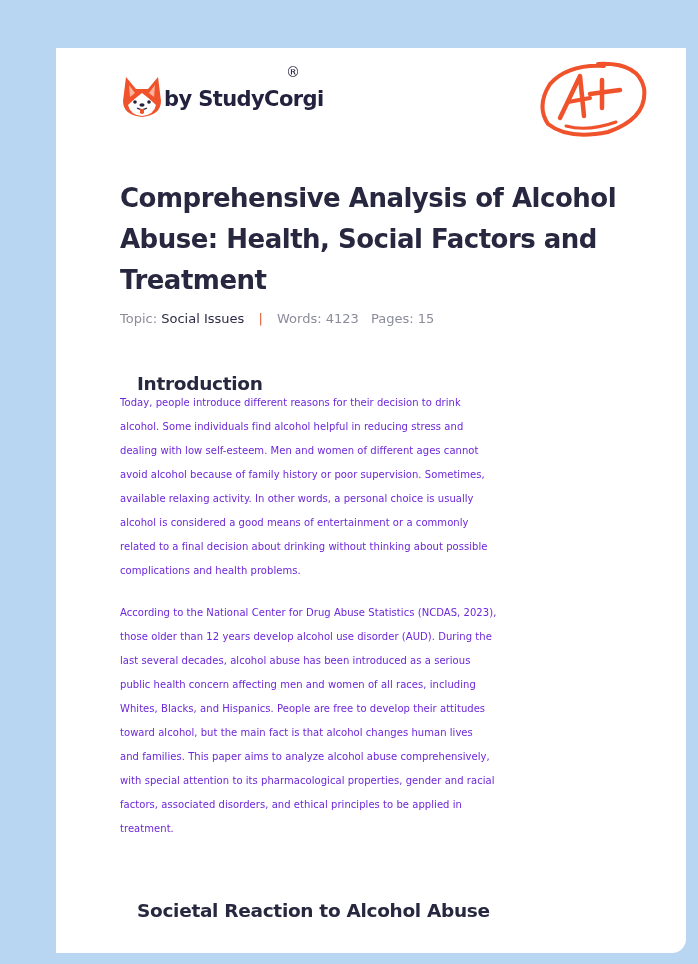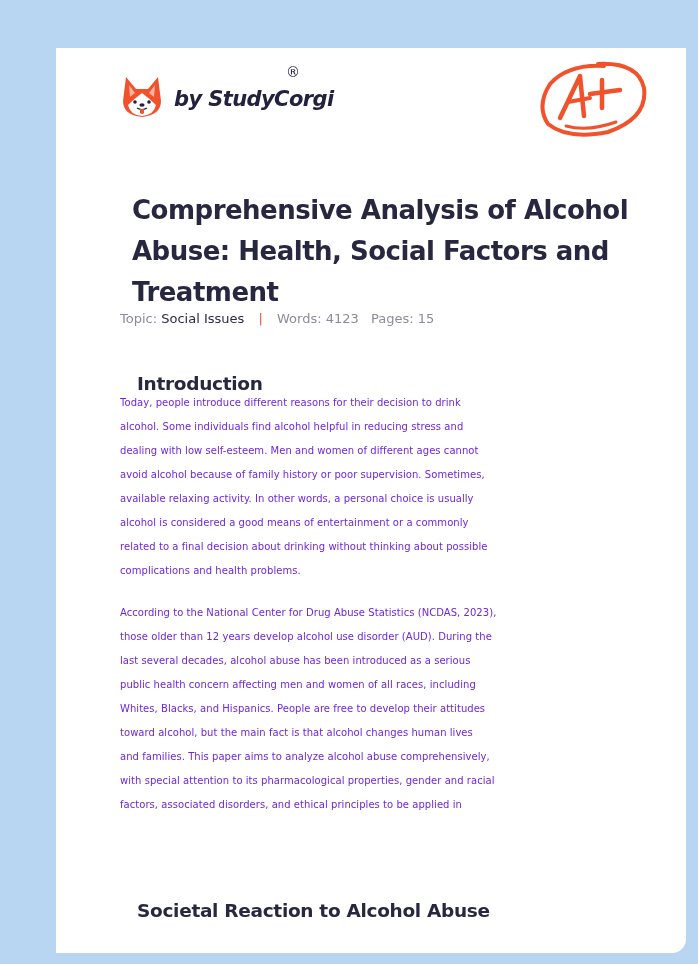--- a/index.html
+++ b/index.html
@@ -9,28 +9,28 @@
     font-family:"Liberation Sans", sans-serif;
     position:relative;
   }
   .card {
     position:absolute; left:56px; top:48px; width:630px; height:905px;
     background:#ffffff; border-radius:0 0 14px 0;
   }
   .logo { position:absolute; left:66px; top:27px; display:flex; align-items:center; }
   .logo svg { display:block; }
   .brand {
-    margin-left:12px; margin-top:4px;
+    margin-left:2px; margin-top:4px;
     font-family:"DejaVu Sans", sans-serif; font-weight:bold;
-    font-size:21px; color:#23223e; letter-spacing:-0.6px;font-style:italic;
+    font-size:21px; color:#23223e; letter-spacing:-0.6px;
   }
   .reg { position:absolute; left:230px; top:16px; font-size:14px; color:#23223e; font-family:"DejaVu Sans", sans-serif; }
   .grade { position:absolute; left:482px; top:10px; }
   .title {
-    position:absolute; left:64px; top:130px; width:520px; margin:12px;
+    position:absolute; left:64px; top:130px; width:520px; margin:0;
     font-family:"DejaVu Sans", sans-serif; font-weight:bold;
     font-size:26px; line-height:41px; color:#27283f; letter-spacing:-0.5px;
   }
   .meta {
     position:absolute; left:64px; top:263px; font-size:13px; color:#8b8c9b;
     font-family:"DejaVu Sans", sans-serif; white-space:nowrap;text-align:center;
   }
   .meta .topic-val { color:#2b2b45; }
   .meta .sep { color:#e35a2e; margin:0 10px; }
   .meta .gap { margin-right:8px; }
@@ -108,16 +108,17 @@
   <p class="para" style="top:553px;">
     <span class="line">According to the National Center for Drug Abuse Statistics (NCDAS, 2023),</span>
     <span class="line">those older than 12 years develop alcohol use disorder (AUD). During the</span>
     <span class="line">last several decades, alcohol abuse has been introduced as a serious</span>
     <span class="line">public health concern affecting men and women of all races, including</span>
     <span class="line">Whites, Blacks, and Hispanics. People are free to develop their attitudes</span>
     <span class="line">toward alcohol, but the main fact is that alcohol changes human lives</span>
     <span class="line">and families. This paper aims to analyze alcohol abuse comprehensively,</span>
     <span class="line">with special attention to its pharmacological properties, gender and racial</span>
     <span class="line">factors, associated disorders, and ethical principles to be applied in</span>
+    <span class="line">treatment.</span>
   </p>
 
   <h2 class="h2" style="top:835px;text-align:right;">Societal Reaction to Alcohol Abuse</h2>
 </div>
 
 </body></html>

